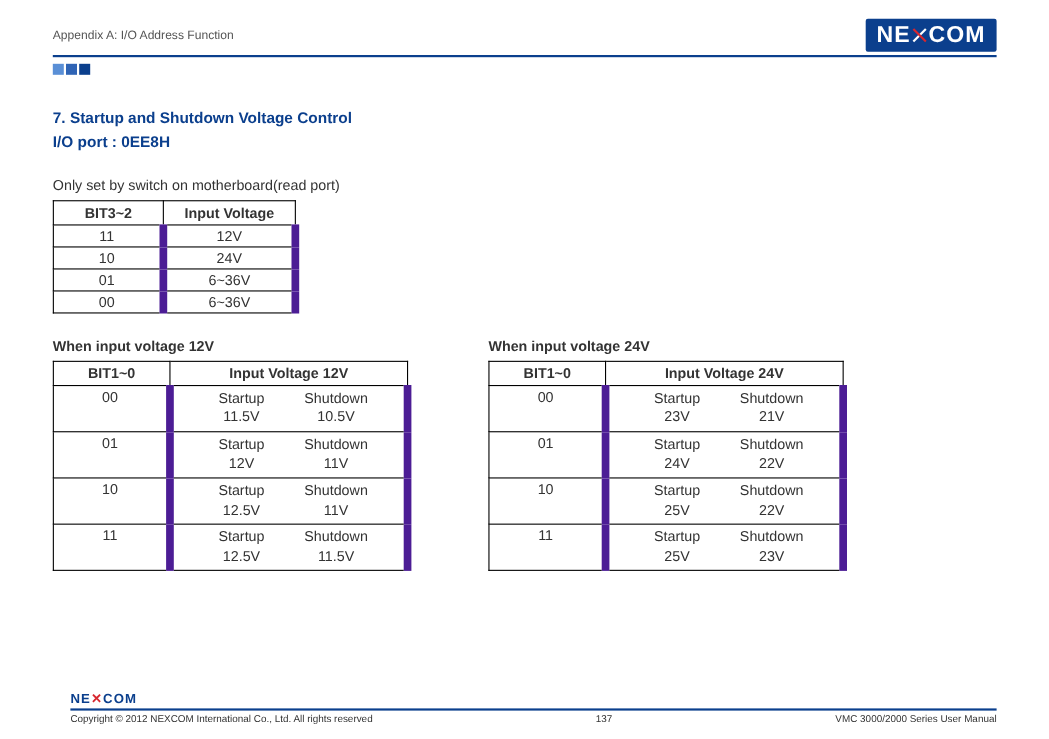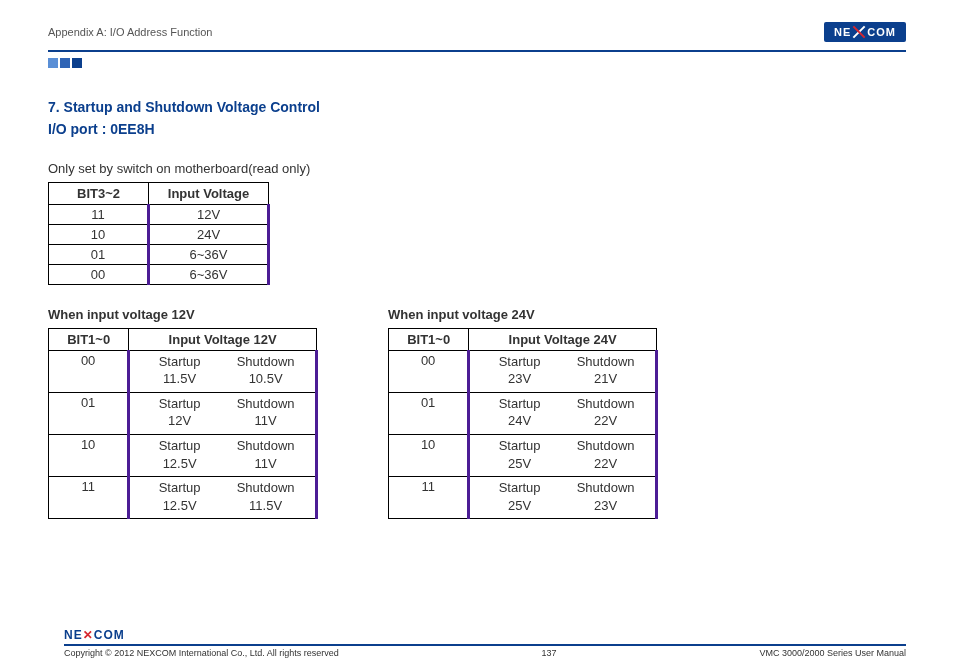--- a/index.html
+++ b/index.html
@@ -19,21 +19,21 @@
     height: 28px;
   }
   .header-title {
     font-size: 11px;
     color: #555;
   }
   .logo {
     background: #0b3f8d;
     color: #fff;
     font-weight: bold;
-    font-size: 11px;
+    font-size: 21px;
     letter-spacing: 1px;
     padding: 3px 10px;
     border-radius: 2px;
     display: flex;
     align-items: center;
   }
   .logo .x {
     display: inline-block;
     width: 14px; height: 14px;
     position: relative;
@@ -97,30 +97,30 @@
     font-size: 13px;
   }
   th {
     border: 1px solid #000;
     padding: 3px 4px;
     font-weight: bold;
     text-align: center;
   }
   td {
     border-left: 1px solid #000;
-    border-right: 3px solid #4c1d95;
+    border-right: 7px solid #4c1d95;
     border-bottom: 1px solid #000;
     padding: 2px 0;
     text-align: center;
     vertical-align: top;
   }
   .t1 th:first-child, .t1 td:first-child { width: 100px; }
   .t1 th:last-child,  .t1 td:last-child  { width: 120px; }
 
-  .t2 { width: 270px; }
+  .t2 { width: 326px; }
   .t2 th:first-child { width: 110px; }
   .t2 td.bitcell { width: 110px; vertical-align: top; padding-top:2px;}
   .t2 td.valcell { width: 220px; padding: 2px 0 4px 0; }
   .pair {
     display: flex;
     justify-content: center;
     gap: 18px;
     line-height: 1.35;
   }
   .pair span { min-width: 68px; text-align: center; }
@@ -162,21 +162,21 @@
 <div class="squares">
   <span></span>
     <span></span>
     <span></span>
 </div>
 
 <div class="content">
   <div class="sec-title">7.  Startup and Shutdown Voltage Control</div>
   <div class="sec-title">I/O port : 0EE8H</div>
 
-  <div class="note">Only set by switch on motherboard(read only)</div>
+  <div class="note">Only set by switch on motherboard(read port)</div>
 
   <table class="t1">
     <tbody>
         <tr>
       <th>BIT3~2</th>
       <th>Input Voltage</th>
     </tr>
     <tr>
           <td>11</td>
           <td>12V</td>

